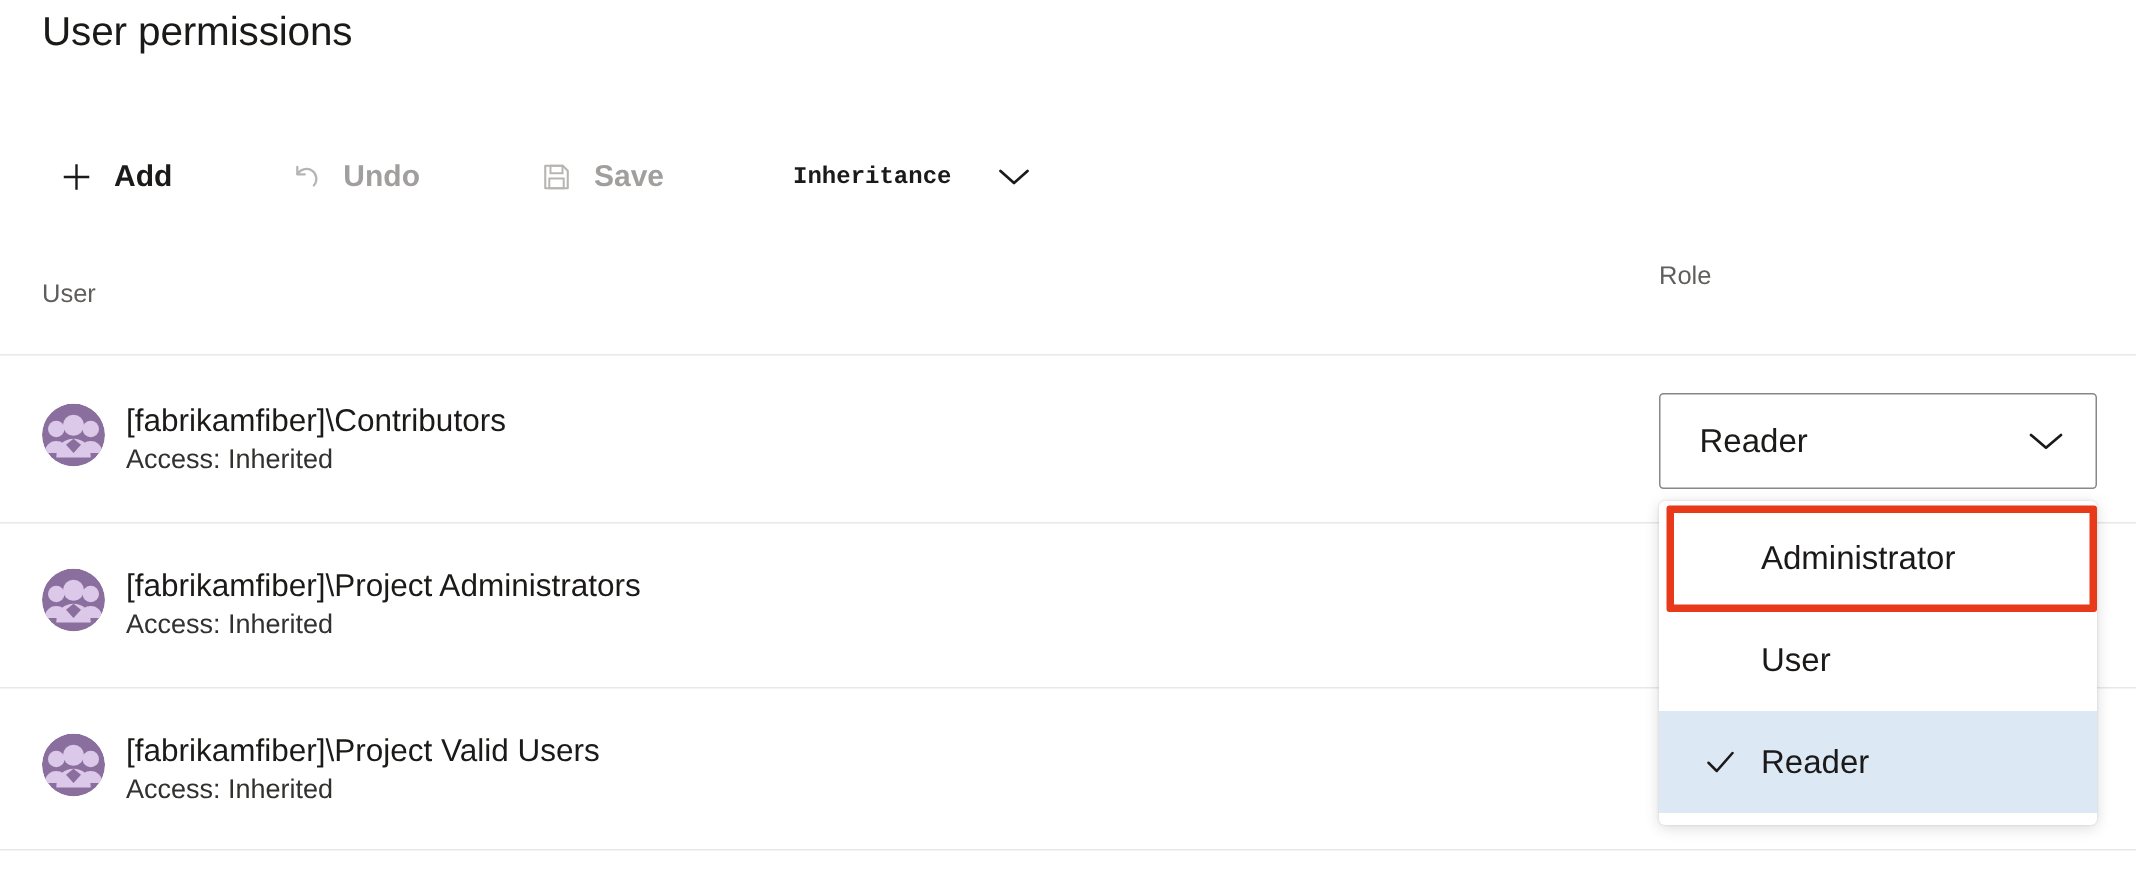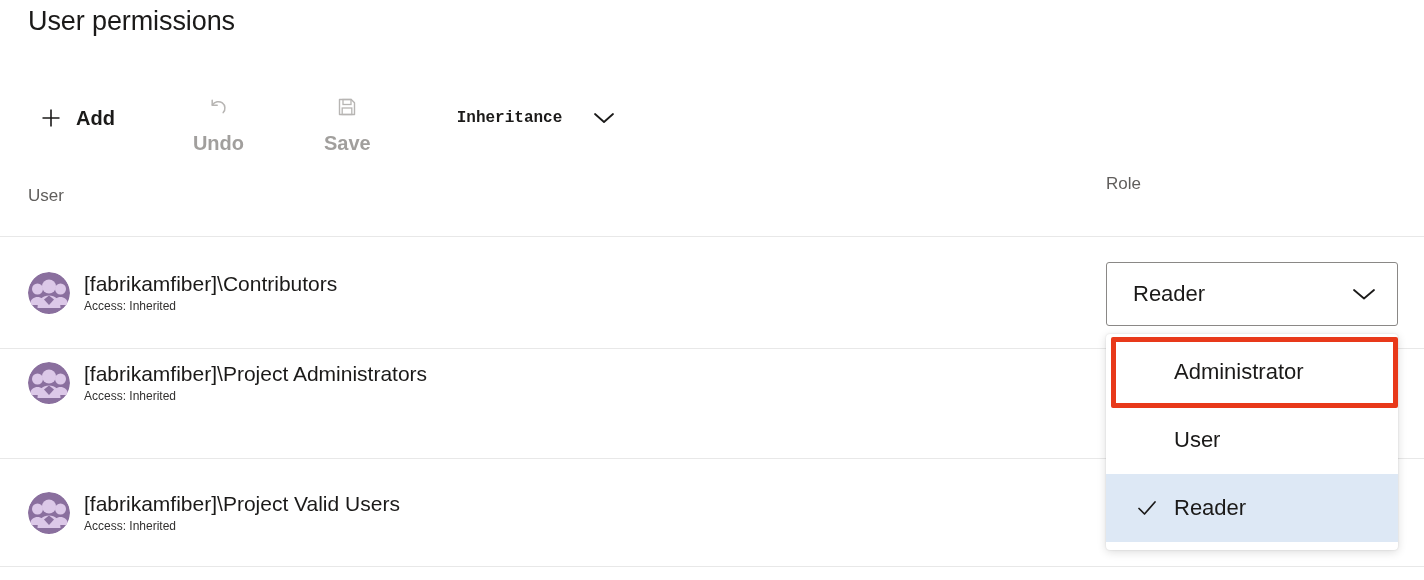--- a/index.html
+++ b/index.html
@@ -57,21 +57,21 @@
     width: 22px;
     height: 22px;
     flex: 0 0 auto;
   }
   .cmd-label {
     font-size: 20px;
     white-space: nowrap;
   }
   .cmd.enabled .cmd-label { color: #1b1a19; font-weight: 700; }
   .cmd.enabled .cmd-icon  { color: #1b1a19; }
-  .cmd.disabled { cursor: default; flex-direction: column; }
+  .cmd.disabled { cursor: default; }
   .cmd.disabled .cmd-label { color: #a19f9d; font-weight: 700; }
   .cmd.disabled .cmd-icon  { color: #b7b5b3; }
 
   .cmd-add   { margin-left: 0px; }
   .cmd-undo  { margin-left: 38px; }
   .cmd-save  { margin-left: 40px; }
   .cmd-inherit { margin-left: 46px; padding-right: 8px; }
   .cmd-inherit .cmd-label { color: #1b1a19; font-weight: 700; font-size: 16px; font-family: Liberation Mono, monospace; }
   .cmd-inherit .chev { margin-left: 16px; display:flex; align-items:center; }
   .col-head {
@@ -98,21 +98,21 @@
 
   .row {
     position: absolute;
     left: 0;
     width: 1424px;
     height: 110px;
     display: flex;
     align-items: center;
   }
   .row-1 { top: 238px; }
-  .row-2 { top: 328px; }
+  .row-2 { top: 348px; }
   .row-3 { top: 458px; padding-left: 16px; }
 
   .user-cell {
     position: absolute;
     left: 28px;
     display: flex;
     align-items: flex-start;
     gap: 14px;
   }
   .avatar {
@@ -124,21 +124,21 @@
     display: block;
   }
   .user-text { display: flex; flex-direction: column; gap: 2px; }
   .user-name {
     font-size: 21px;
     color: #1b1a19;
     line-height: 1.18;
     white-space: nowrap;
   }
   .user-access {
-    font-size: 12px;
+    font-size: 18px;
     color: #323130;
     line-height: 1.2;
     white-space: nowrap;
   }
 
   
   .role-cell {
     position: absolute;
     left: 1106px;
     top: 262px;

